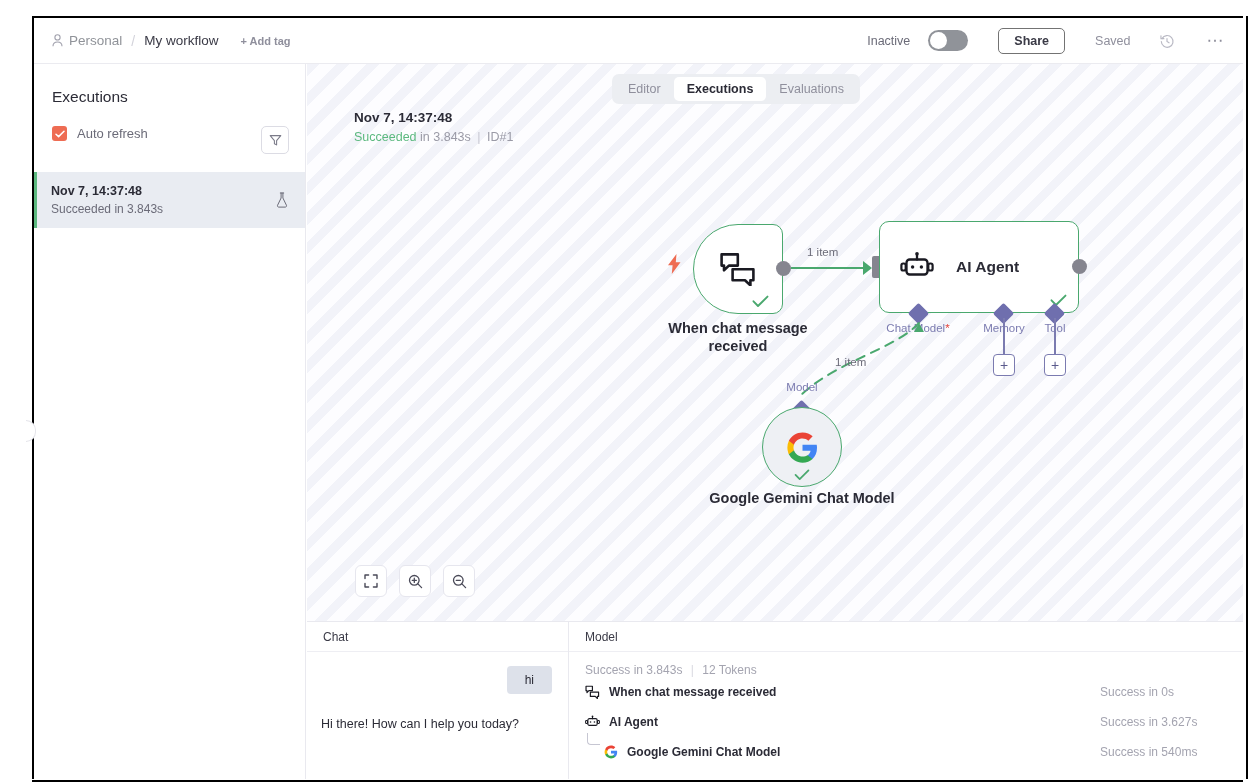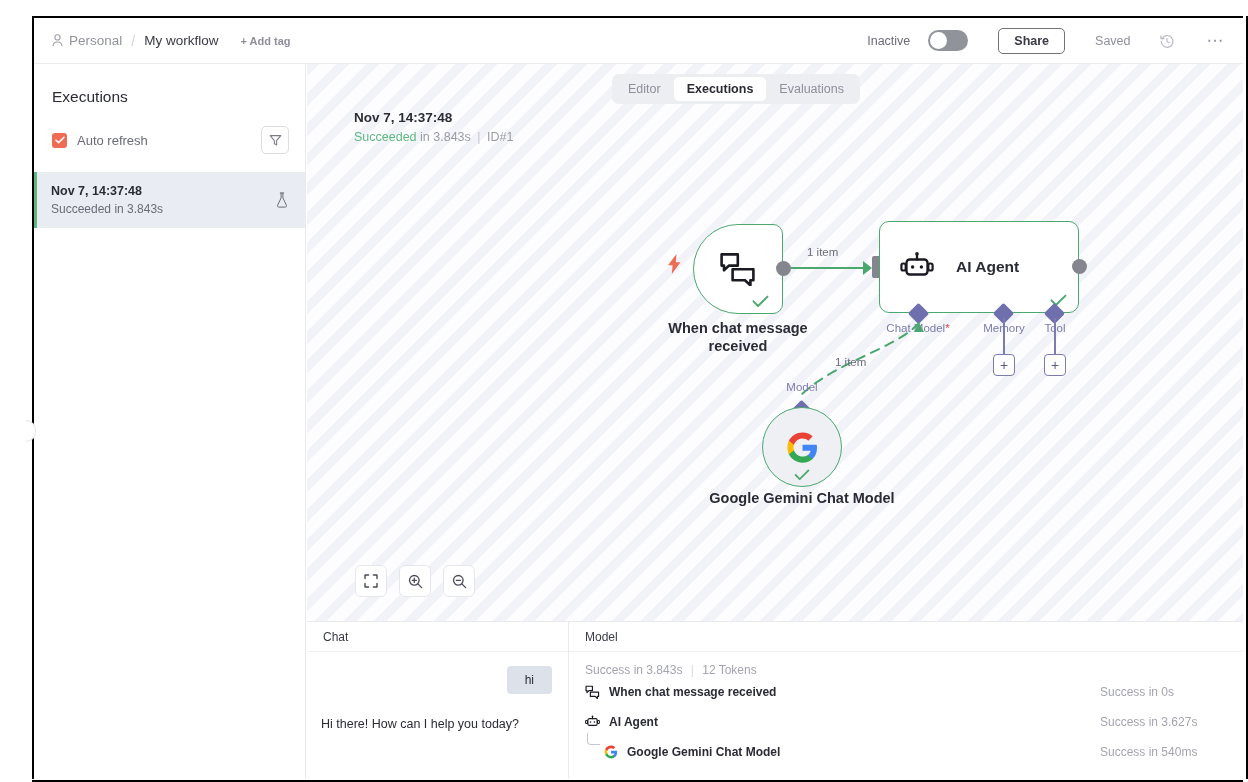--- a/index.html
+++ b/index.html
@@ -76,21 +76,21 @@
   }
   .tab.active { background:#fff; color:#2b2b36; font-weight:700; }
 
   
   .sidebar {
     position:absolute; left:0; top:46px; width:272px; height:717px;
     background:#fff; border-right:1px solid #e9e9ef;
   }
   .sb-title { font-size:15.5px; color:#2b2b36; padding:24px 0 0 18px; }
   .sb-row {
-    display:flex; align-items:center; padding:0 16px 0 18px; margin-top:20px;
+    display:flex; align-items:flex-start; padding:0 16px 0 18px; margin-top:20px;
   }
   .chk {
     width:15px; height:15px; border-radius:3px; background:#ee6c53;
     display:flex; align-items:center; justify-content:center; margin-right:10px;
   }
   .chk svg { display:block; }
   .ar-lbl { font-size:13px; color:#6b6b78; }
   .filter-btn {
     margin-left:auto; width:28px; height:28px; border:1px solid #dcdce4;
     border-radius:5px; background:#fff; display:flex; align-items:center;

